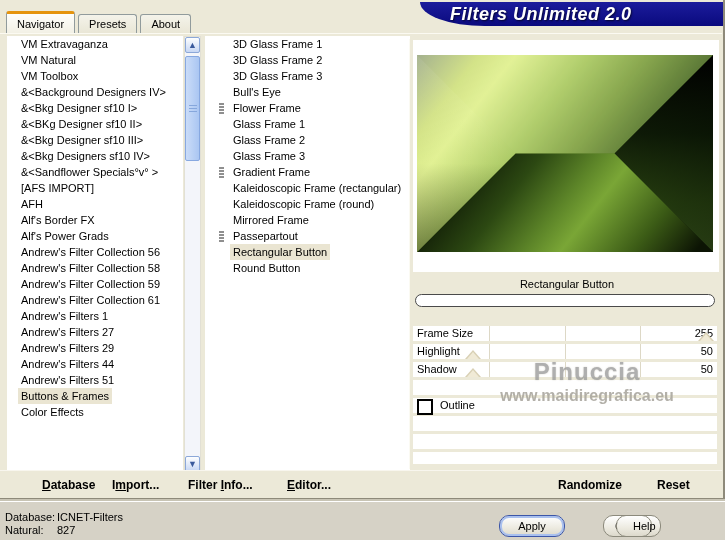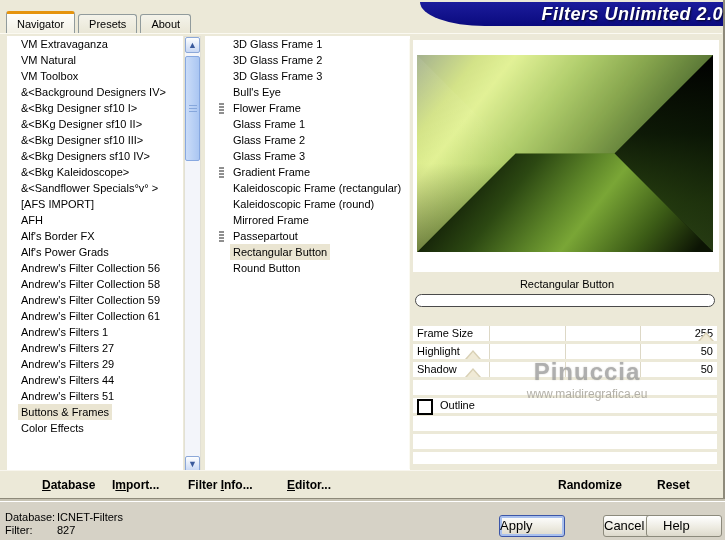--- a/index.html
+++ b/index.html
@@ -5,21 +5,21 @@
   html,body{margin:0;padding:0;}
   body{width:725px;height:540px;position:relative;overflow:hidden;
        font-family:"Liberation Sans","DejaVu Sans",sans-serif;font-size:11px;color:#000;
        background:#ECE9D8;}
   
   .plugin{position:absolute;left:0;top:0;width:725px;height:501px;background:#ECE9D8;
           border-right:2px solid #8E8A7A;box-sizing:border-box;}
   .banner{position:absolute;left:420px;top:2px;right:0;height:24px;
           background:linear-gradient(#1c1c9c,#0a0a7e);
           border-bottom-left-radius:70px 26px;
-          display:flex;align-items:center;justify-content:flex-end;}
+          display:flex;align-items:center;justify-content:flex-start;}
   .banner-title{color:#fff;font-weight:bold;font-style:italic;font-size:18px;
           letter-spacing:.5px;text-shadow:1px 1px 2px rgba(0,0,0,.65);padding-left:30px;}
   
   .tabs{position:absolute;left:6px;top:11px;height:23px;display:flex;align-items:flex-end;}
   .tab{box-sizing:border-box;height:20px;line-height:18px;text-align:center;
        border:1px solid #919B9C;border-bottom:none;border-radius:3px 3px 0 0;
        background:linear-gradient(#F4F3EA,#E9E6D5);margin-right:3px;padding:0 10px;cursor:default;}
   .tab.active{height:23px;line-height:20px;background:linear-gradient(#FEFEFB,#F2F0E4);
        border-top:3px solid #E5940E;}
   .tab-baseline{position:absolute;left:0;top:33px;width:722px;height:1px;background:#FBFAF2;}
@@ -76,43 +76,43 @@
   .thumb::after{content:"";position:absolute;left:-6px;top:2px;width:0;height:0;
        border-left:6px solid transparent;border-right:6px solid transparent;
        border-bottom:7px solid #F0EAD6;}
   .checkbox{position:absolute;left:4px;top:1px;width:12px;height:12px;background:#fff;
        border:2px solid #000;box-sizing:content-box;}
   .cb-label{position:absolute;left:27px;top:1px;}
   
   .watermark{position:absolute;left:452px;top:358px;width:270px;text-align:center;pointer-events:none;}
   .wm-name{font-size:24px;font-weight:bold;color:#9C9C9C;opacity:.8;letter-spacing:1px;
        text-shadow:0 0 2px #cfccc2;}
-  .wm-url{font-size:12px;font-weight:normal;color:#ABA8A0;opacity:.9;margin-top:1px;}
+  .wm-url{font-size:16px;font-weight:bold;color:#ABA8A0;opacity:.9;margin-top:1px;}
   
   .plugin-toolbar{position:absolute;left:0;top:470px;width:722px;height:28px;background:#ECE9D8;
        border-top:1px solid #F8F6EE;}
   .tool-btn{position:absolute;top:7px;font-weight:bold;font-size:12px;white-space:nowrap;cursor:default;}
   .tb-database{left:18px;margin-left:24px;} .tb-import{left:112px;} .tb-filterinfo{left:188px;} .tb-editor{left:287px;}
   .tb-randomize{left:558px;} .tb-reset:{}
   .tb-reset{left:657px;}
   .mn{text-decoration:underline;}
   .plugin-edge{position:absolute;left:0;top:498px;width:725px;height:3px;
        background:#C8C4B4;border-top:1px solid #8E8A7A;box-sizing:border-box;}
   
   .host{position:absolute;left:0;top:501px;width:725px;height:39px;background:#D6D2C6;
        border-top:1px solid #FFFFFF;box-sizing:border-box;}
   .stat-l1{position:absolute;left:5px;top:9px;} .stat-v1{position:absolute;left:57px;top:9px;}
   .stat-l2{position:absolute;left:5px;top:22px;} .stat-v2{position:absolute;left:57px;top:22px;}
   .xp-btn{position:absolute;top:13px;height:22px;box-sizing:border-box;border:1px solid #8C8A7C;
-       border-radius:3px;background:linear-gradient(#FFFFFF,#ECEAE0 60%,#DDD9CC);
-       font-size:13px;line-height:20px;cursor:default;}
+       border-radius:10px;background:linear-gradient(#FFFFFF,#ECEAE0 60%,#DDD9CC);
+       font-size:11px;text-align:center;line-height:20px;cursor:default;}
   .btn-apply{left:499px;width:66px;border:1px solid #3C56A8;
        box-shadow:inset 0 0 0 2px #A9C0EE;}
   .btn-cancel{left:586px;width:58px;margin-left:17px;}
-  .btn-help{left:646px;width:76px;padding-left:16px;}
+  .btn-help{left:616px;width:36px;padding-left:16px;}
 </style>
 </head>
 <body>
 
 <div class="plugin">
 
   <div class="banner">
     <span class="banner-title">Filters Unlimited 2.0</span>
   </div>
 
@@ -125,21 +125,20 @@
 
   <div class="listbox left-list" id="left-list">
       <div class="list-item"><span class="lbl">VM Extravaganza</span></div>
       <div class="list-item"><span class="lbl">VM Natural</span></div>
       <div class="list-item"><span class="lbl">VM Toolbox</span></div>
       <div class="list-item"><span class="lbl">&amp;&lt;Background Designers IV&gt;</span></div>
       <div class="list-item"><span class="lbl">&amp;&lt;Bkg Designer sf10 I&gt;</span></div>
       <div class="list-item"><span class="lbl">&amp;&lt;BKg Designer sf10 II&gt;</span></div>
       <div class="list-item"><span class="lbl">&amp;&lt;Bkg Designer sf10 III&gt;</span></div>
       <div class="list-item"><span class="lbl">&amp;&lt;Bkg Designers sf10 IV&gt;</span></div>
-      <div class="list-item"><span class="lbl">&amp;&lt;Bkg Kaleidoscope&gt;</span></div>
       <div class="list-item"><span class="lbl">&amp;&lt;Sandflower Specials°v° &gt;</span></div>
       <div class="list-item"><span class="lbl">[AFS IMPORT]</span></div>
       <div class="list-item"><span class="lbl">AFH</span></div>
       <div class="list-item"><span class="lbl">Alf's Border FX</span></div>
       <div class="list-item"><span class="lbl">Alf's Power Grads</span></div>
       <div class="list-item"><span class="lbl">Andrew's Filter Collection 56</span></div>
       <div class="list-item"><span class="lbl">Andrew's Filter Collection 58</span></div>
       <div class="list-item"><span class="lbl">Andrew's Filter Collection 59</span></div>
       <div class="list-item"><span class="lbl">Andrew's Filter Collection 61</span></div>
       <div class="list-item"><span class="lbl">Andrew's Filters 1</span></div>
@@ -232,18 +231,18 @@
     <span class="tool-btn tb-randomize">Randomize</span>
     <span class="tool-btn tb-reset">Reset</span>
   </div>
 
   <div class="plugin-edge"></div>
 </div>
 
 <div class="host">
   <span class="stat-l1">Database:</span>
   <span class="stat-v1">ICNET-Filters</span>
-  <span class="stat-l2">Filter:</span>
+  <span class="stat-l2">Natural:</span>
   <span class="stat-v2">827</span>
   <div class="xp-btn btn-apply">Apply</div>
   <div class="xp-btn btn-cancel">Cancel</div>
   <div class="xp-btn btn-help">Help</div>
 </div>
 
 </body></html>

